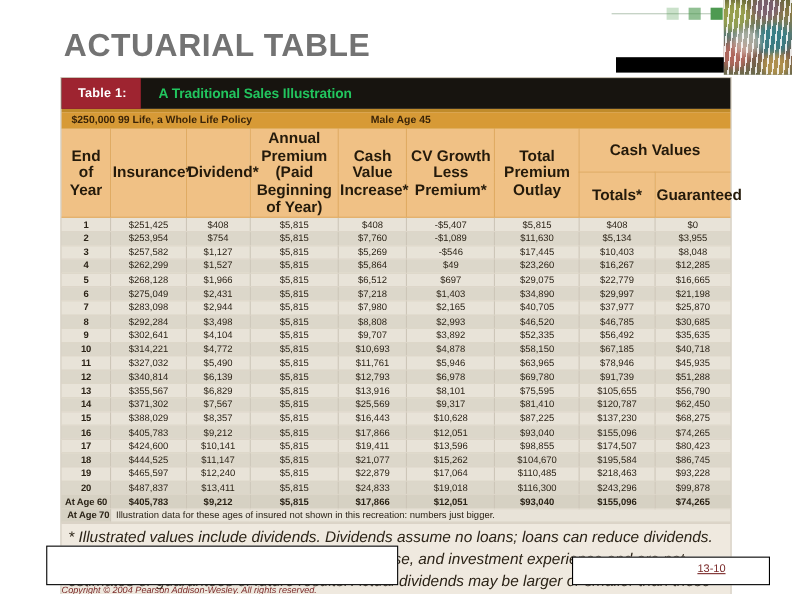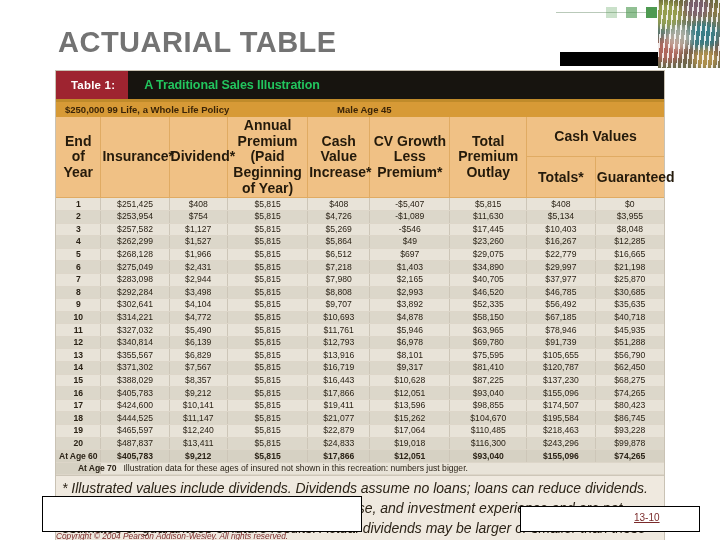--- a/index.html
+++ b/index.html
@@ -107,21 +107,21 @@
     line-height: 1.12;
   }
   table.grid thead th:last-child { border-right: none; margin-top: 44px; }
 
   tbody tr.odd td { background: #e8e3d8; }
   tbody tr.even td { background: #dcd7ca; }
   tbody td.yearcell { font-weight: bold; letter-spacing: -.1px; }
   tbody tr.age td { background: #d6d1c3; font-weight: bold; }
   tbody tr.age70 td {
     background: #e8e3d8; text-align: left; font-weight: normal;
-    font-style: normal; padding-left: 22px;
+    font-style: normal; padding-left: 4px;
   }
   tbody tr.age70 td.yearcell { text-align: center; font-weight: bold; background:#d6d1c3; }
 
   .foot {
     background: #efe9df;
     font-size: 14px; line-height: 1.42; color: #2b2317;
     padding: 3px 6px 5px 6px;
     font-style: italic;
     border-top: 1px solid #cdc6b8;
   }
@@ -230,21 +230,21 @@
             <td>-$5,407</td>
             <td>$5,815</td>
             <td>$408</td>
             <td>$0</td>
           </tr>
           <tr class="even">
             <td class="yearcell">2</td>
             <td>$253,954</td>
             <td>$754</td>
             <td>$5,815</td>
-            <td>$4,726</td>
+            <td>$7,760</td>
             <td>-$1,089</td>
             <td>$11,630</td>
             <td>$5,134</td>
             <td>$3,955</td>
           </tr>
           <tr class="odd">
             <td class="yearcell">3</td>
             <td>$257,582</td>
             <td>$1,127</td>
             <td>$5,815</td>
@@ -362,21 +362,21 @@
             <td>$8,101</td>
             <td>$75,595</td>
             <td>$105,655</td>
             <td>$56,790</td>
           </tr>
           <tr class="even">
             <td class="yearcell">14</td>
             <td>$371,302</td>
             <td>$7,567</td>
             <td>$5,815</td>
-            <td>$16,719</td>
+            <td>$25,569</td>
             <td>$9,317</td>
             <td>$81,410</td>
             <td>$120,787</td>
             <td>$62,450</td>
           </tr>
           <tr class="odd">
             <td class="yearcell">15</td>
             <td>$388,029</td>
             <td>$8,357</td>
             <td>$5,815</td>

